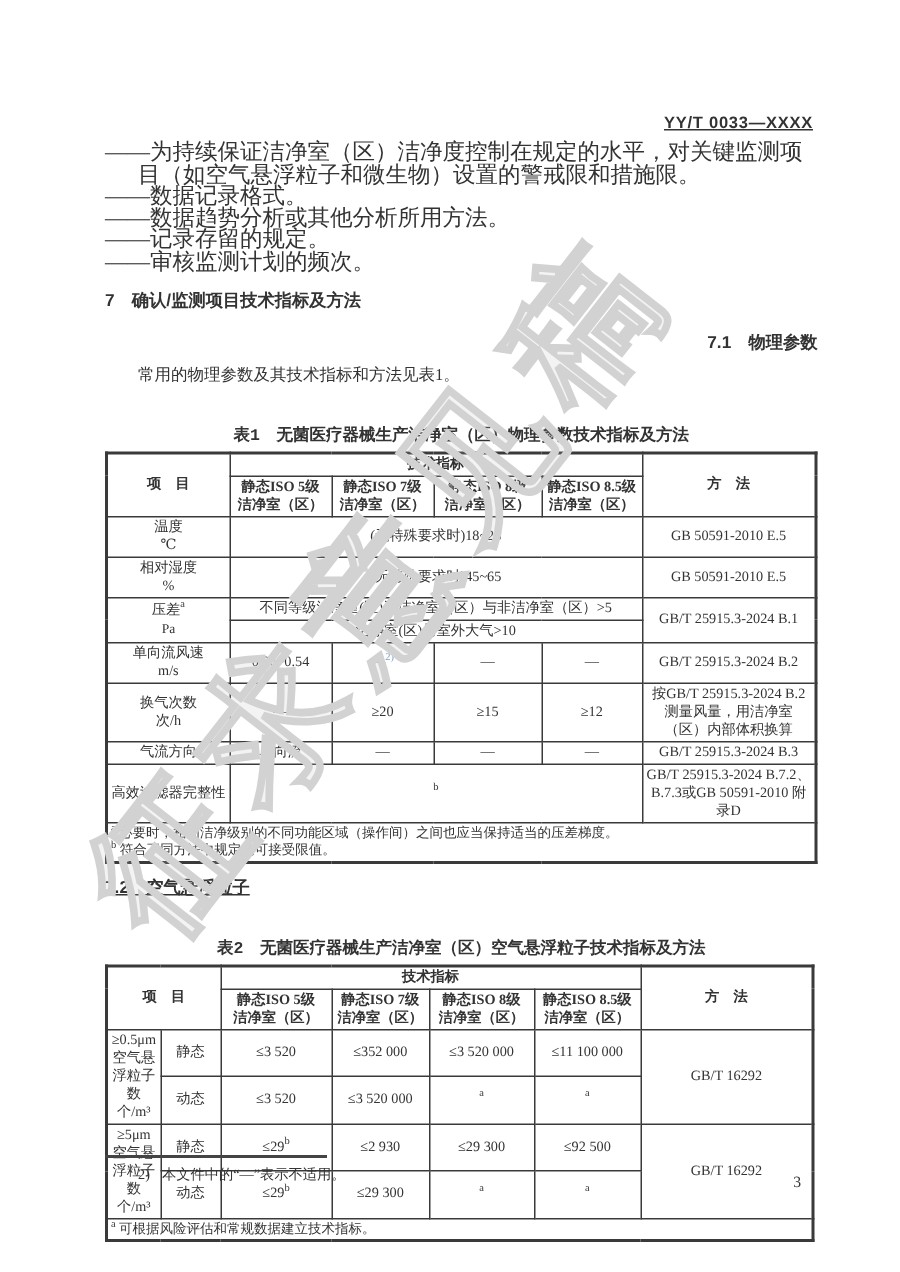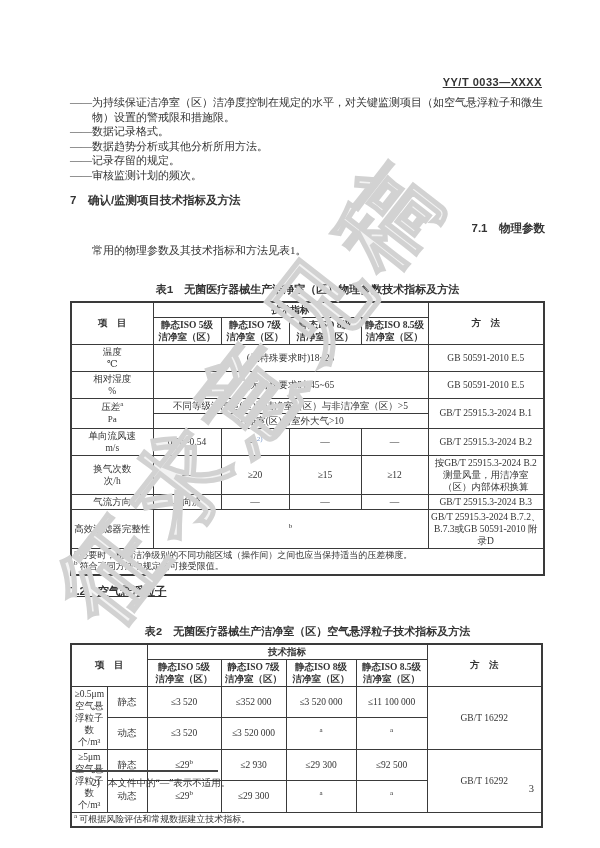--- a/index.html
+++ b/index.html
@@ -13,21 +13,21 @@
     color: #333333;
     overflow: hidden;
   }
   .doc-number {
     position: absolute; top: 76px; right: 58px;
     font-family: "Liberation Sans", "DejaVu Sans", sans-serif;
     font-weight: bold; font-size: 11px; letter-spacing: 0.5px; text-decoration: underline;
   }
   .content { position: absolute; left: 70px; top: 95px; width: 475px; }
 
-  .intro-list { font-size: 11px; line-height: 14.6px; }
+  .intro-list { font-size: 15px; line-height: 14.6px; }
   .intro-item { padding-left: 22px; text-indent: -22px; }
 
   .h-sec {
     font-family: "Liberation Sans", "DejaVu Sans", sans-serif;
     font-weight: bold; font-size: 11.5px;
   }
   .h7  { margin-top: 10px; }
   .h71 { margin-top: 13px; text-align: right; }
   .h72 { margin-top: 8px; text-decoration: underline; }
   .para { margin-top: 7px; font-size: 11px; text-indent: 22px; line-height: 14px; }

